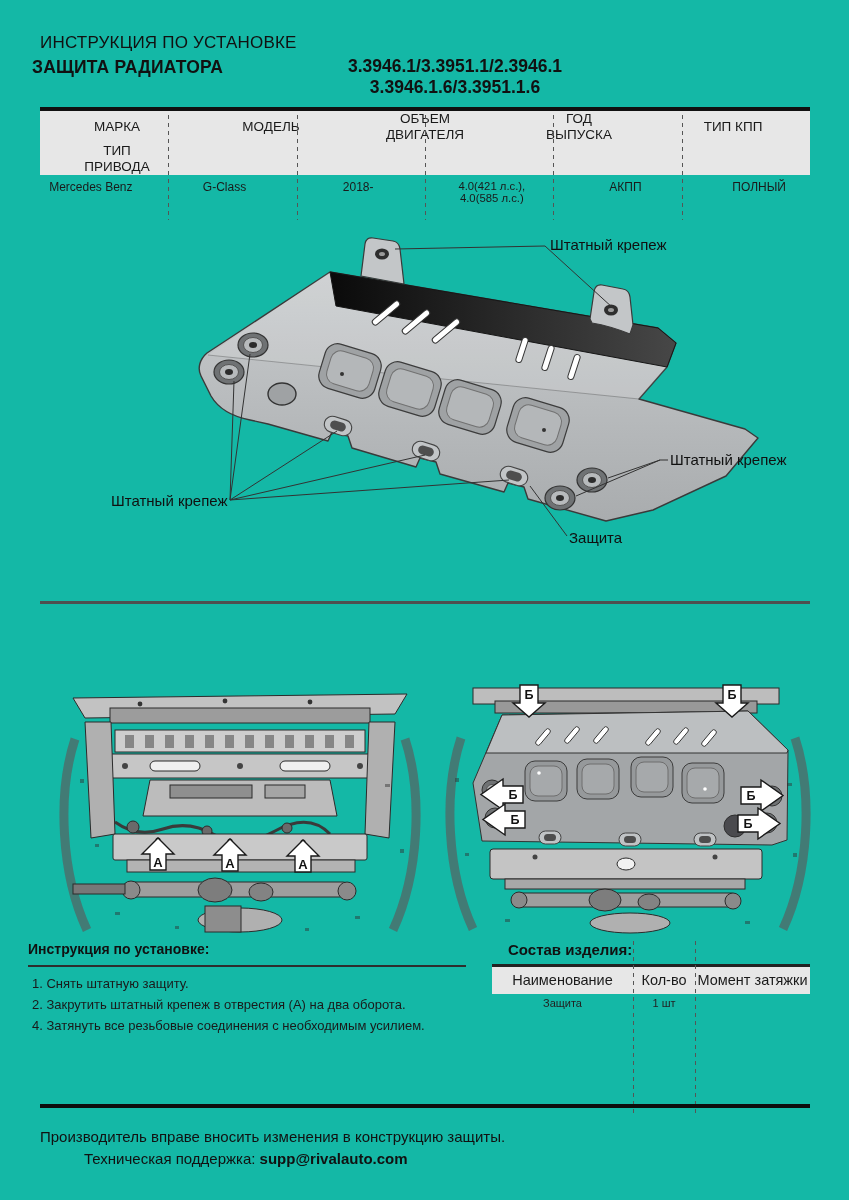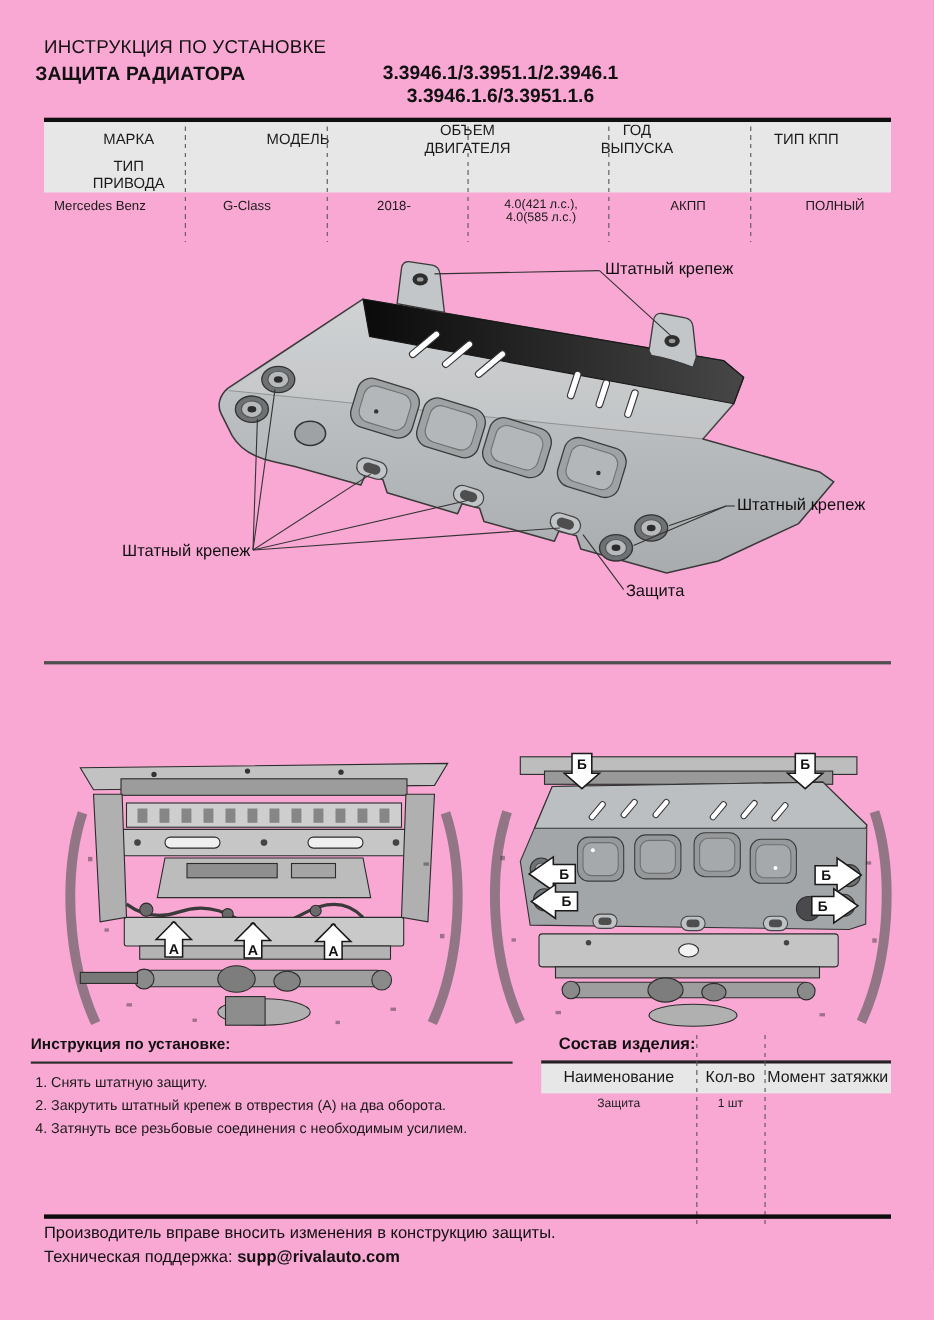--- a/index.html
+++ b/index.html
@@ -1,16 +1,16 @@
 <!DOCTYPE html>
 <html><head>
 <meta charset="utf-8">
 <style>
   html,body{margin:0;padding:0;background:#888;}
-  .page{position:relative;width:849px;height:1200px;background:#f9a8d4;
+  .page{position:relative;width:849px;height:1200px;background:#14b8a6;
         font-family:"Liberation Sans",sans-serif;color:#111;overflow:hidden;margin:0 auto;}
   .abs{position:absolute;}
 
   
   .h-sub{left:40px;top:33px;font-size:17px;letter-spacing:.2px;}
   .h-title{left:32px;top:57px;font-size:17.5px;font-weight:bold;letter-spacing:.2px;}
   .h-partnums{left:295px;top:56px;width:320px;text-align:center;font-weight:bold;font-size:17.5px;line-height:21px;}
 
   
   .spec{left:40px;top:107px;width:770px;border-top:4px solid #101010;}
@@ -43,23 +43,23 @@
   .comp{left:492px;top:941px;width:318px;height:172px;}
   .comp-title{font-size:15px;font-weight:bold;padding-left:16px;}
   .comp-line{height:2.5px;background:#222;margin-top:6px;}
   .comp-head{display:grid;grid-template-columns:141px 62px 115px;background:#e7e7e7;min-height:27px;align-items:center;}
   .comp-head .cell{text-align:center;font-size:14.5px;color:#1a1a1a;}
   .comp-row{display:grid;grid-template-columns:141px 62px 115px;padding-top:3px;}
   .comp-row .cell{text-align:center;font-size:11px;color:#222;}
   .comp .vsep{top:0;bottom:0;}
 
   
-  .footer{left:40px;top:1104px;width:770px;border-top:4px solid #0d0d0d;padding-top:2px;}
+  .footer{left:40px;top:1104px;width:770px;border-top:4px solid #0d0d0d;padding-top:18px;}
   .footer .f1{font-size:15px;line-height:22px;}
-  .footer .f2{font-size:15px;line-height:22px;}
+  .footer .f2{font-size:15px;line-height:22px;margin-left:44px;}
   .footer .email{font-weight:bold;}
 </style>
 </head>
 <body>
 
 <div class="page">
 
   <div class="abs h-sub">ИНСТРУКЦИЯ ПО УСТАНОВКЕ</div>
   <div class="abs h-title">ЗАЩИТА РАДИАТОРА</div>
   <div class="abs h-partnums">

